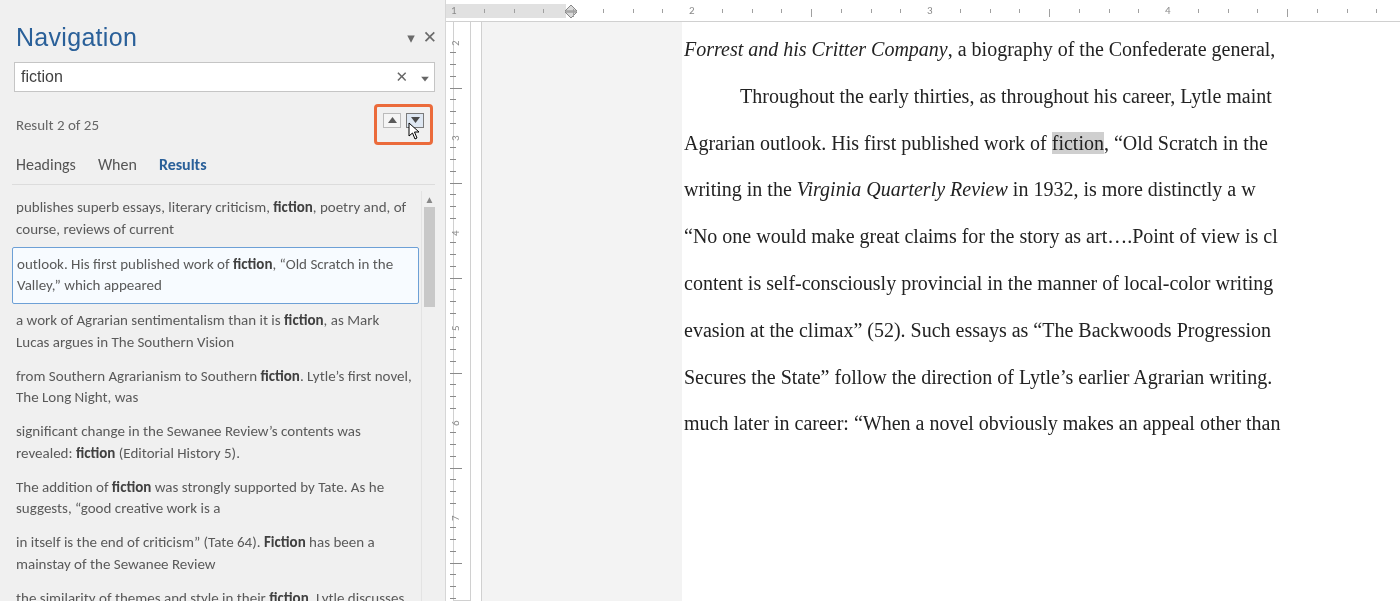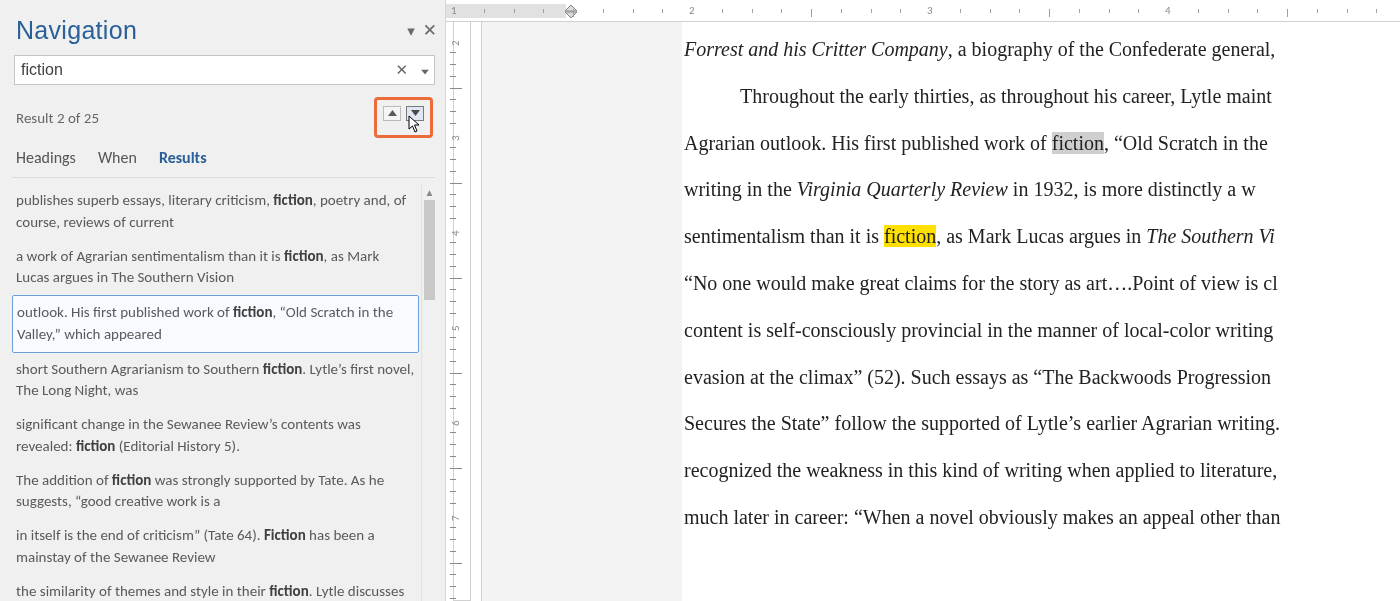--- a/index.html
+++ b/index.html
@@ -12,21 +12,21 @@
     position: relative;
   }
   .layout { display: flex; height: 601px; }
 
   
   .nav-pane {
     width: 446px;
     height: 601px;
     background: #f0f0f0;
     border-right: 1px solid #d6d6d6;
-    padding: 10px 8px 0 12px;
+    padding: 17px 8px 0 12px;
     position: relative;
   }
   .nav-head {
     display: flex;
     align-items: center;
     justify-content: space-between;
     padding: 6px 0 6px 4px;
   }
   .nav-title {
     font-size: 25px;
@@ -207,23 +207,23 @@
     <div class="tabs-row">
       <span class="tab">Headings</span>
       <span class="tab">When</span>
       <span class="tab active">Results</span>
     </div>
     <div class="tabs-underline"></div>
 
     <div class="results-scroll">
       <div id="results-host">
           <div class="result-item"><span>publishes superb essays, literary criticism, </span><strong>fiction</strong><span>, poetry and, of course, reviews of current</span></div>
+          <div class="result-item selected"><span>outlook.  His first published work of </span><strong>fiction</strong><span>, “Old Scratch in the Valley,” which appeared</span></div>
           <div class="result-item"><span>a work of Agrarian sentimentalism than it is </span><strong>fiction</strong><span>, as Mark Lucas argues in The Southern Vision</span></div>
-          <div class="result-item selected"><span>outlook.  His first published work of </span><strong>fiction</strong><span>, “Old Scratch in the Valley,” which appeared</span></div>
-          <div class="result-item"><span>short Southern Agrarianism to Southern </span><strong>fiction</strong><span>. Lytle’s first novel, The Long Night, was</span></div>
+          <div class="result-item"><span>from Southern Agrarianism to Southern </span><strong>fiction</strong><span>. Lytle’s first novel, The Long Night, was</span></div>
           <div class="result-item"><span>significant change in the Sewanee Review’s contents was revealed: </span><strong>fiction</strong><span> (Editorial History 5).</span></div>
           <div class="result-item"><span>The addition of </span><strong>fiction</strong><span> was strongly supported by Tate. As he suggests, “good creative work is a</span></div>
           <div class="result-item"><span>in itself is the end of criticism” (Tate 64). </span><strong>Fiction</strong><span> has been a mainstay of the Sewanee Review</span></div>
           <div class="result-item"><span>the similarity of themes and style in their </span><strong>fiction</strong><span>. Lytle discusses one of his concurrent themes</span></div>
         </div>
 
       <div class="scrollbar">
         <div class="scroll-arrow">▲</div>
         <div class="scroll-thumb"></div>
 
@@ -343,26 +343,22 @@
         </div>
         <div style="text-indent:56px;">
           <span>Throughout the early thirties, as throughout his career, Lytle maint</span>
         </div>
         <div>
           <span>Agrarian outlook.  His first published work of </span><span class="hl-sel">fiction</span><span>, “Old Scratch in the </span>
         </div>
         <div>
           <span>writing in the </span><em>Virginia Quarterly Review</em><span> in 1932, is more distinctly a w</span>
         </div>
-        <div>
-          <span>sentimentalism than it is </span><span class="hl">fiction</span><span>, as Mark Lucas argues in </span><em>The Southern Vi</em>
-        </div>
         <div>“No one would make great claims for the story as art….Point of view is cl</div>
         <div>content is self-consciously provincial in the manner of local-color writing</div>
         <div>evasion at the climax” (52).  Such essays as “The Backwoods Progression</div>
-        <div>Secures the State” follow the supported of Lytle’s earlier Agrarian writing.</div>
-        <div>recognized the weakness in this kind of writing when applied to literature,</div>
+        <div>Secures the State” follow the direction of Lytle’s earlier Agrarian writing.</div>
         <div>much later in career: “When a novel obviously makes an appeal other than</div>
       </div>
     </div>
   </div>
 
 </div>
 
 </body></html>

